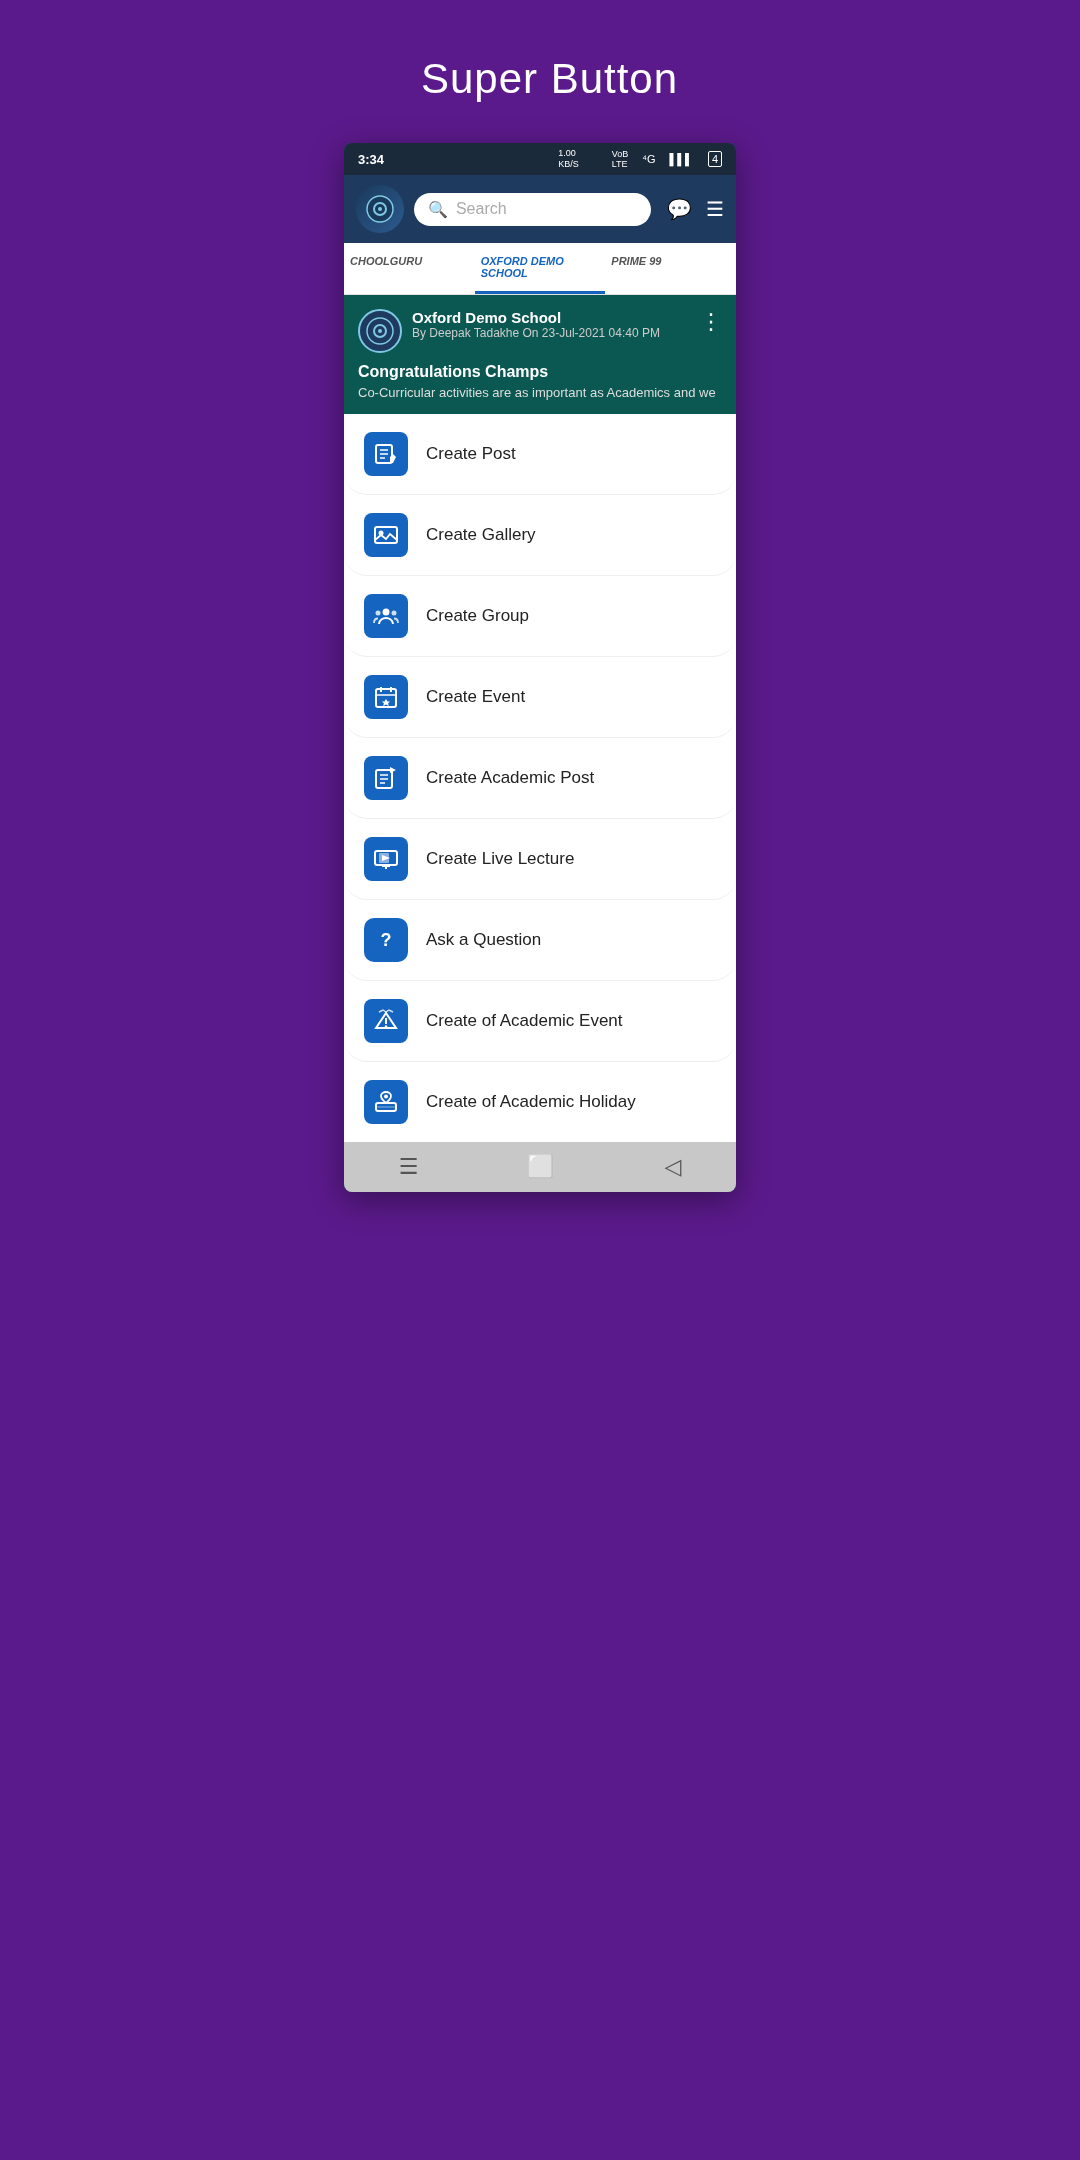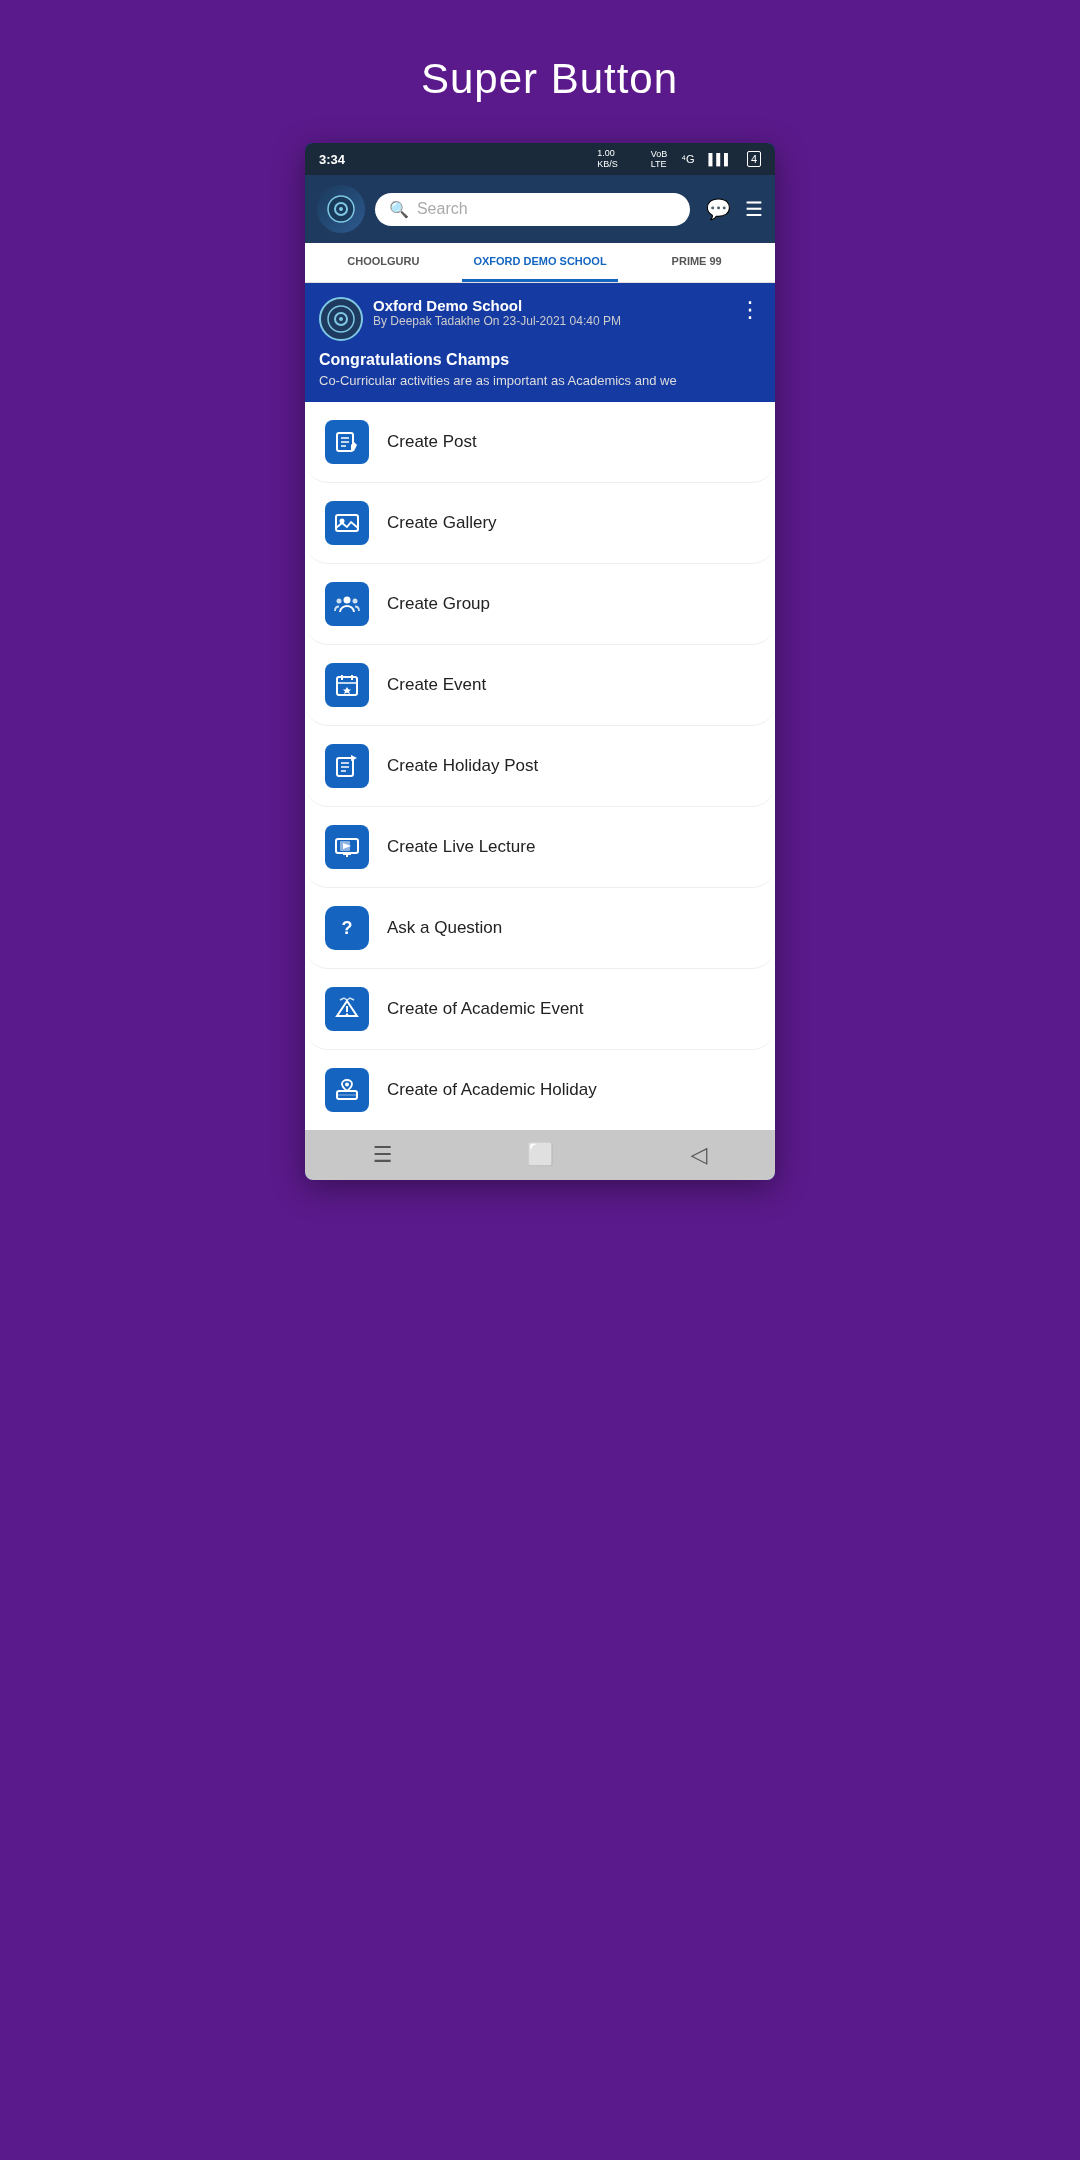--- a/index.html
+++ b/index.html
@@ -24,22 +24,22 @@
       color: white;
       font-size: 42px;
       font-weight: 300;
       text-align: center;
       margin-top: 55px;
       margin-bottom: 40px;
       letter-spacing: 1px;
       margin-left: 19px;
     }
     .phone-frame {
-      width: 470px;
-      background: #1d4ed8;
+      width: 392px;
+      background: #0f766e;
       border-radius: 8px;
       overflow: hidden;
       box-shadow: 0 8px 32px rgba(0,0,0,0.4);
     }
     
     .status-bar {
       background: #1a2a3a;
       display: flex;
       justify-content: space-between;
       align-items: center;
@@ -114,26 +114,26 @@
       font-size: 22px;
     }
     
     .tab-bar {
       background: white;
       display: flex;
       border-bottom: 1px solid #e0e0e0;
     }
     .tab-item {
       flex: 1;
-      text-align: center;
       padding: 12px 6px;
       font-size: 13px;
       font-weight: 600;
       color: #555;
       border-bottom: 3px solid transparent;
+      font-style: italic;
     }
     .tab-item.active {
       color: #1565c0;
       border-bottom: 3px solid #1565c0;
     }
     
     .post-card {
       background: rgba(0,0,0,0.25);
       padding: 14px;
     }
@@ -350,21 +350,21 @@
       <div class="menu-item">
         <div class="menu-icon-box">
           <svg width="26" height="26" viewBox="0 0 26 26" fill="none">
             <rect x="3" y="5" width="16" height="18" rx="2" stroke="white" stroke-width="2"></rect>
             <line x1="7" y1="10" x2="15" y2="10" stroke="white" stroke-width="1.5"></line>
             <line x1="7" y1="14" x2="15" y2="14" stroke="white" stroke-width="1.5"></line>
             <line x1="7" y1="18" x2="12" y2="18" stroke="white" stroke-width="1.5"></line>
             <path d="M17 2 L23 5 L17 8 Z" fill="white"></path>
           </svg>
         </div>
-        <span class="menu-label">Create Holiday Post</span>
+        <span class="menu-label">Create Academic Post</span>
       </div>
 
       <div class="menu-item">
         <div class="menu-icon-box">
           <svg width="26" height="26" viewBox="0 0 26 26" fill="none">
             <rect x="2" y="5" width="22" height="14" rx="2" stroke="white" stroke-width="2"></rect>
             <rect x="6" y="7" width="10" height="10" rx="1" fill="white" opacity="0.5"></rect>
             <polygon points="9,9 17,12 9,15" fill="white"></polygon>
             <line x1="9" y1="20" x2="17" y2="20" stroke="white" stroke-width="2"></line>
             <line x1="13" y1="20" x2="13" y2="23" stroke="white" stroke-width="2"></line>

